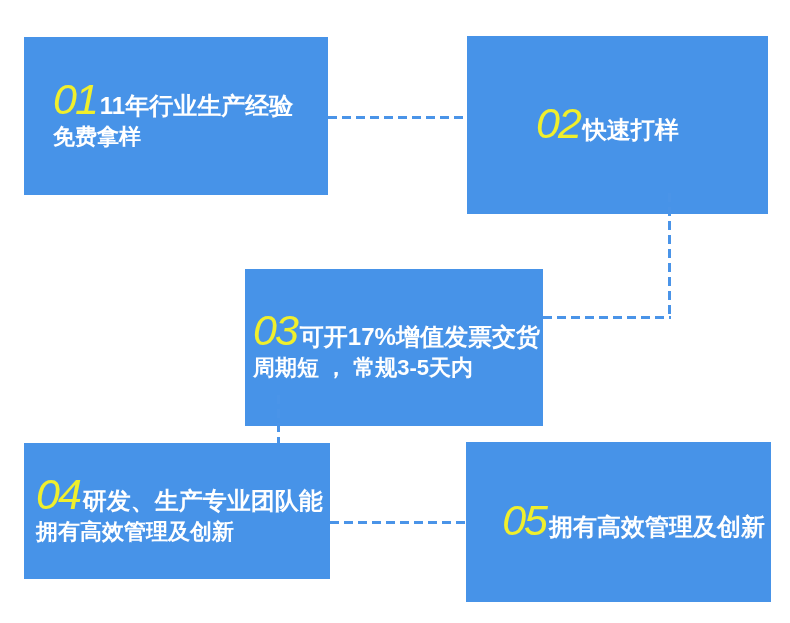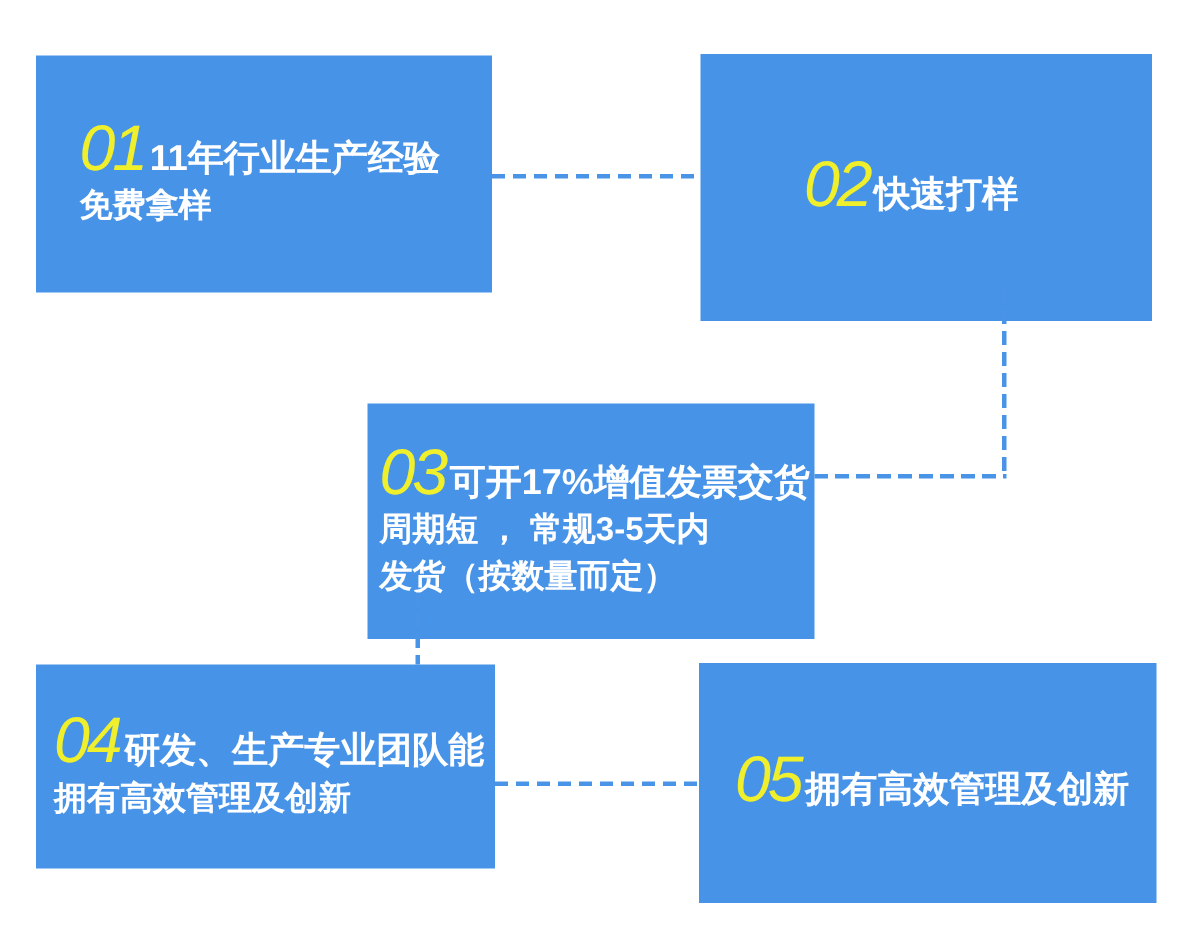--- a/index.html
+++ b/index.html
@@ -21,21 +21,21 @@
     display: flex;
     flex-direction: column;
     justify-content: center;
     box-sizing: border-box;
     color: #ffffff;
   }
   #card1 { left: 24px;  top: 37px;  width: 304px; height: 158px; padding: 0 8px 0 29px; }
   #card2 { left: 467px; top: 36px;  width: 301px; height: 178px; padding: 0 23px 0 69px; }
   #card3 { left: 245px; top: 238px; width: 298px; height: 157px; padding: 0 4px 0 8px; margin-top: 31px; }
   #card4 { left: 24px;  top: 443px; width: 306px; height: 136px; padding: 0 6px 0 12px; }
-  #card5 { left: 466px; top: 442px; width: 305px; height: 160px; padding: 0 6px 0 24px; }
+  #card5 { left: 466px; top: 442px; width: 305px; height: 160px; padding: 0 6px 0 0; align-items: flex-end; }
 
   .card-text {
     font-weight: 700;
     font-size: 24px;
     line-height: 31px;
   }
   .line1 { white-space: nowrap; }
   .num {
     font-style: italic;
     font-weight: 400;
@@ -79,21 +79,20 @@
   <div class="card" id="card2">
     <div class="card-text">
       <div class="line1"><span class="num">02</span><span class="t">快速打样</span></div>
     </div>
   </div>
 
   <div class="card" id="card3">
     <div class="card-text">
       <div class="line1"><span class="num">03</span><span class="t">可开17%增值发票交货</span></div>
       <div class="line">周期短 ， 常规3-5天内</div>
-      <div class="line">发货（按数量而定）</div>
     </div>
   </div>
 
   <div class="card" id="card4">
     <div class="card-text">
       <div class="line1"><span class="num">04</span><span class="t">研发、生产专业团队能</span></div>
       <div class="line">拥有高效管理及创新</div>
     </div>
   </div>
 

